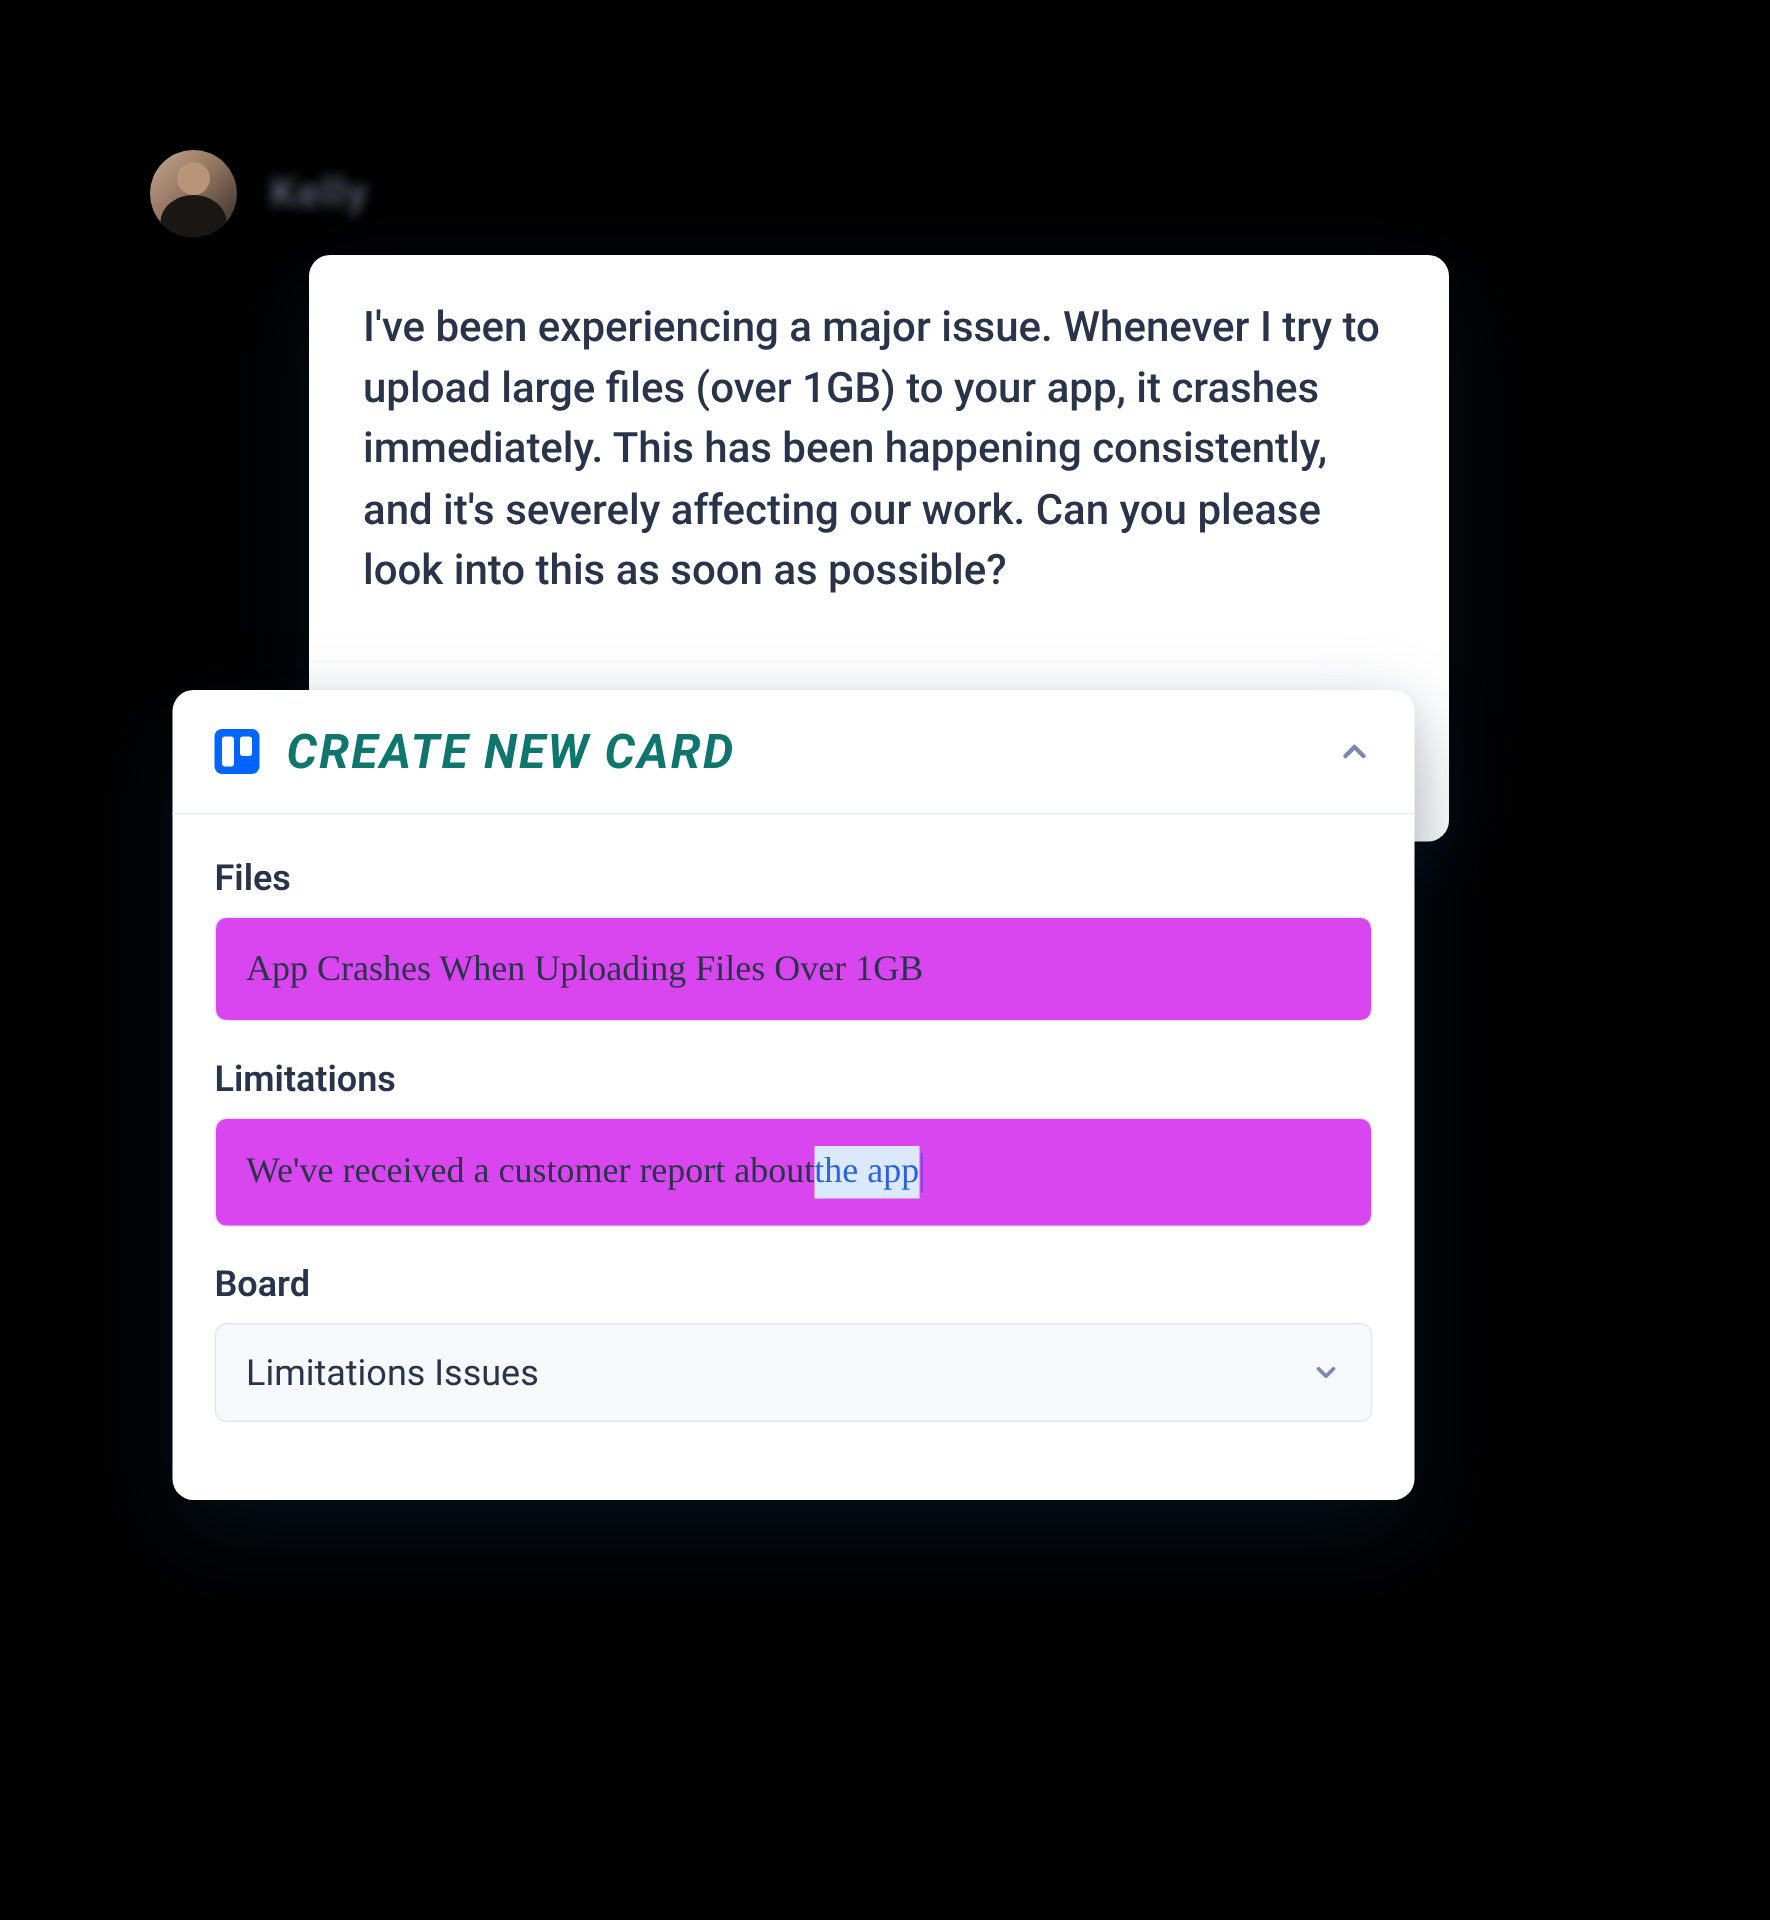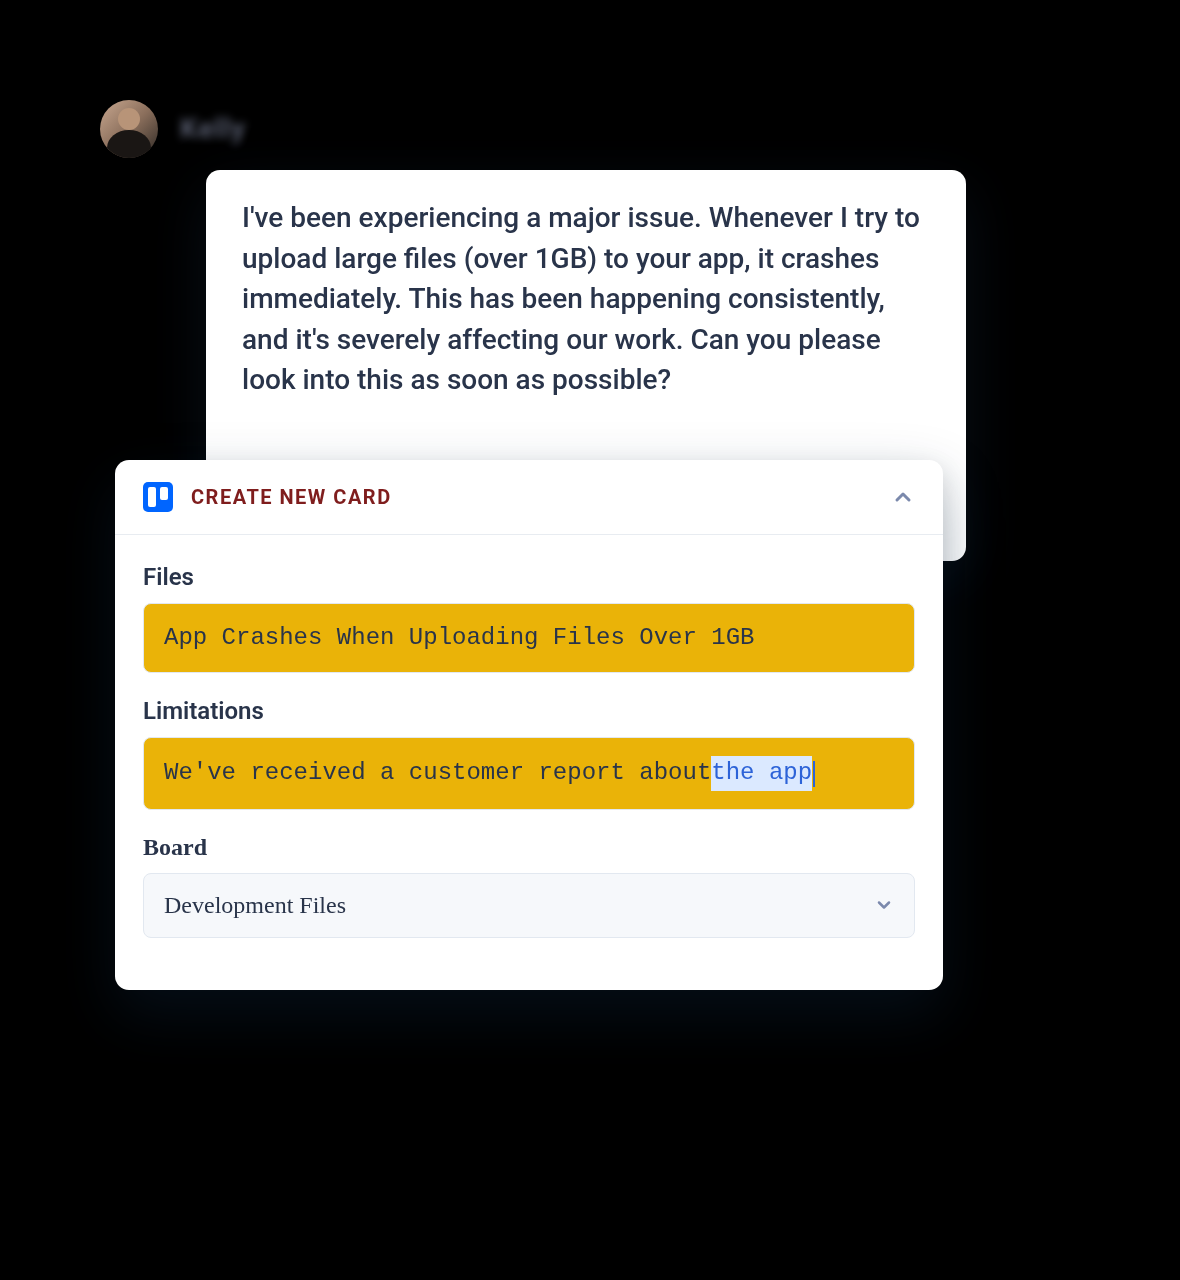--- a/index.html
+++ b/index.html
@@ -111,25 +111,26 @@
     }
     .trello-icon::before {
       left: 5px;
       height: 20px;
     }
     .trello-icon::after {
       right: 5px;
       height: 13px;
     }
     .card-header-title {
-      font-size: 20px;
+      font-size: 32px;
       font-weight: 700;
       letter-spacing: 1.5px;
-      color: #7f1d1d;
+      color: #0f766e;
       flex: 1;
+      font-style: italic;
     }
     .chevron-up {
       width: 24px;
       height: 24px;
       color: #7b89ac;
     }
     .card-body {
       padding: 28px;
     }
     .field-group {
@@ -137,27 +138,27 @@
     }
     .field-label {
       font-size: 24px;
       font-weight: 600;
       color: #29344a;
       margin-bottom: 12px;
       display: block;
     }
     .text-input {
       width: 100%;
-      background: #eab308;
+      background: #d946ef;
       border: 1px solid #e2e8f0;
       border-radius: 8px;
       padding: 18px 20px;
       font-size: 24px;
       color: #29344a;
-      font-family: Liberation Mono, monospace;
+      font-family: Liberation Serif, serif;
       line-height: 1.35;
     }
     .desc-content {
       display: flex;
       align-items: center;
       flex-wrap: wrap;
       font-size: 24px;
       color: #29344a;
     }
     .desc-highlight {
@@ -169,21 +170,20 @@
       display: inline-block;
       width: 1.5px;
       height: 26px;
       background: #2d63d8;
       vertical-align: middle;
       margin-left: 1px;
     }
     .two-col {
       display: flex;
       gap: 22px;
-      font-family: Liberation Serif, serif;
     }
     .col {
       flex: 1;
     }
     .select-box {
       width: 100%;
       background: #f6f8fb;
       border: 1px solid #e2e8f0;
       border-radius: 8px;
       padding: 18px 20px;
@@ -236,21 +236,21 @@
           <span class="desc-highlight">the app</span>
             <span class="cursor"></span>
         </span>
       </div>
     </div>
 
     <div class="two-col">
       <div class="col field-group">
         <label class="field-label">Board</label>
         <div class="select-box">
-          <span>Development Files</span>
+          <span>Limitations Issues</span>
           <svg class="chevron-down" viewBox="0 0 24 24" fill="none" stroke="currentColor" stroke-width="3" stroke-linecap="round" stroke-linejoin="round">
               <polyline points="6 9 12 15 18 9"></polyline>
             </svg>
         </div>
       </div>
     </div>
 
   </div>
 </div>
 

